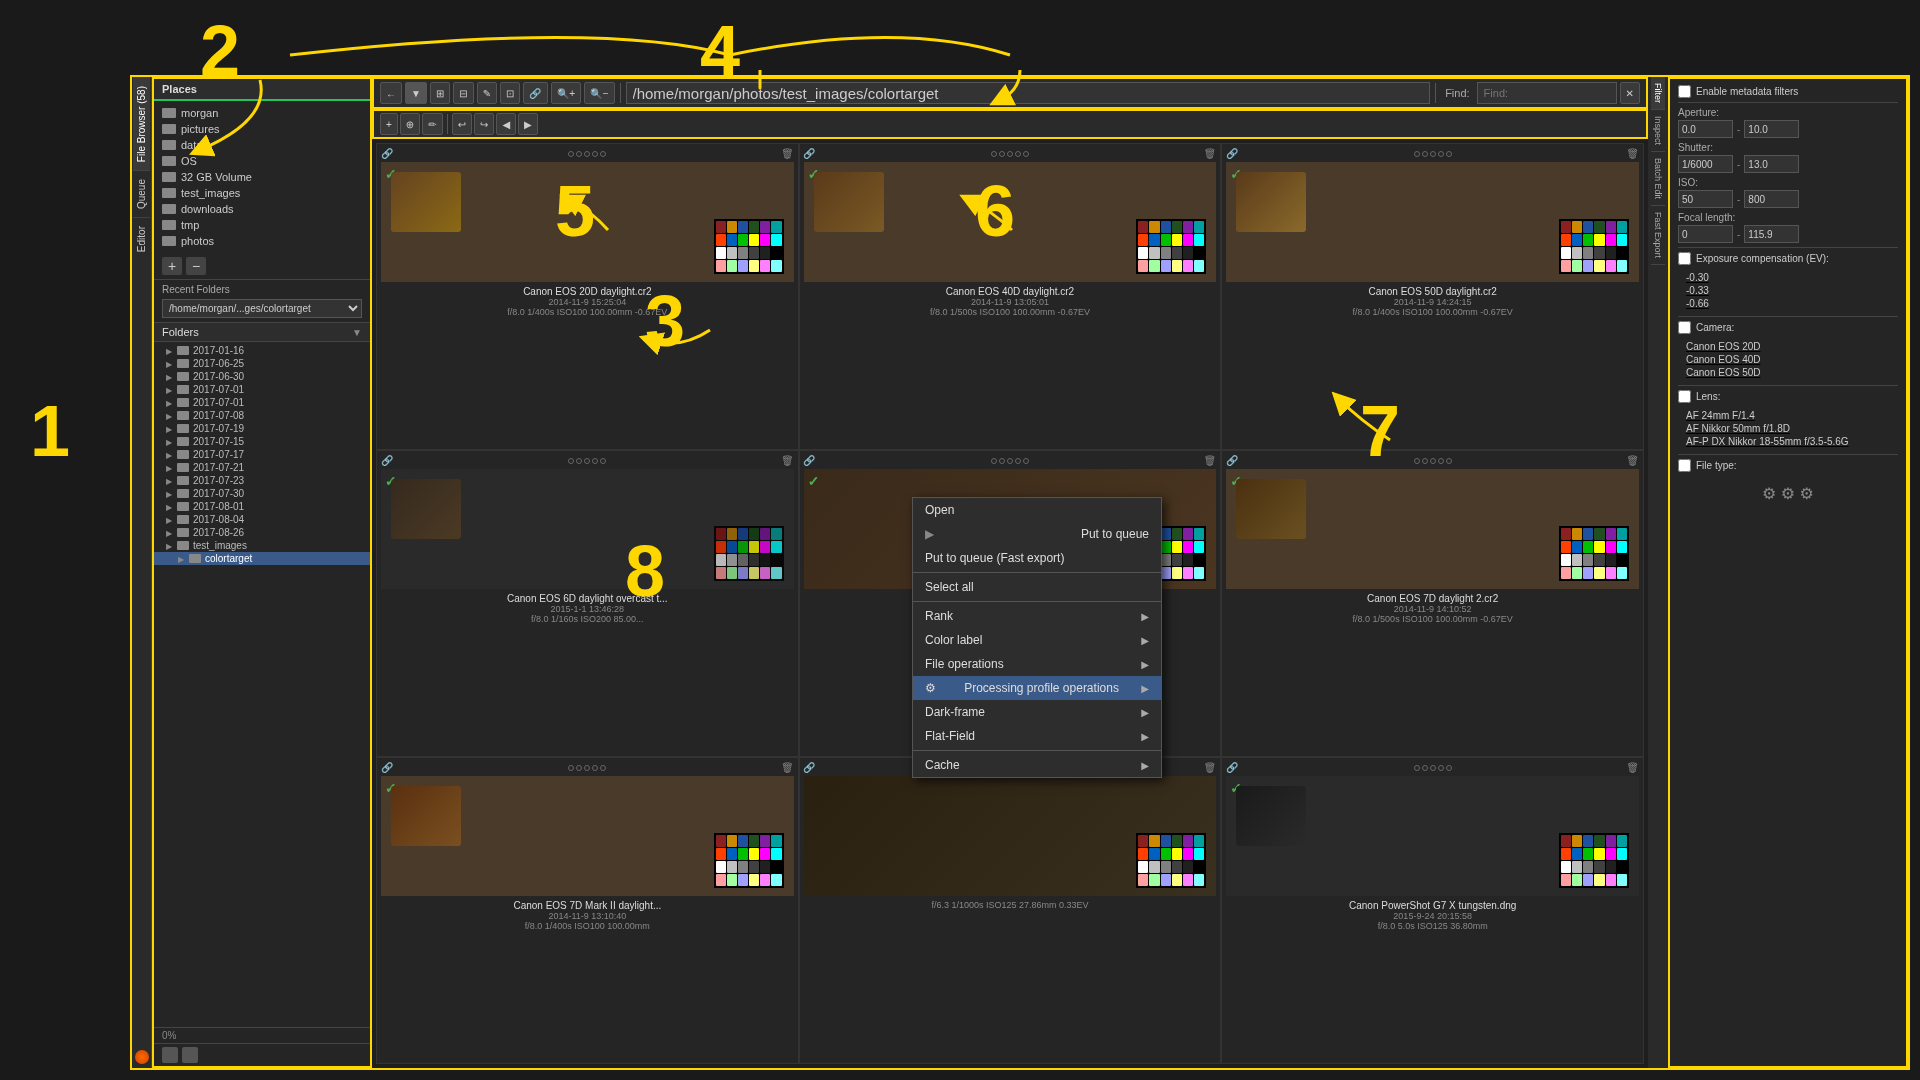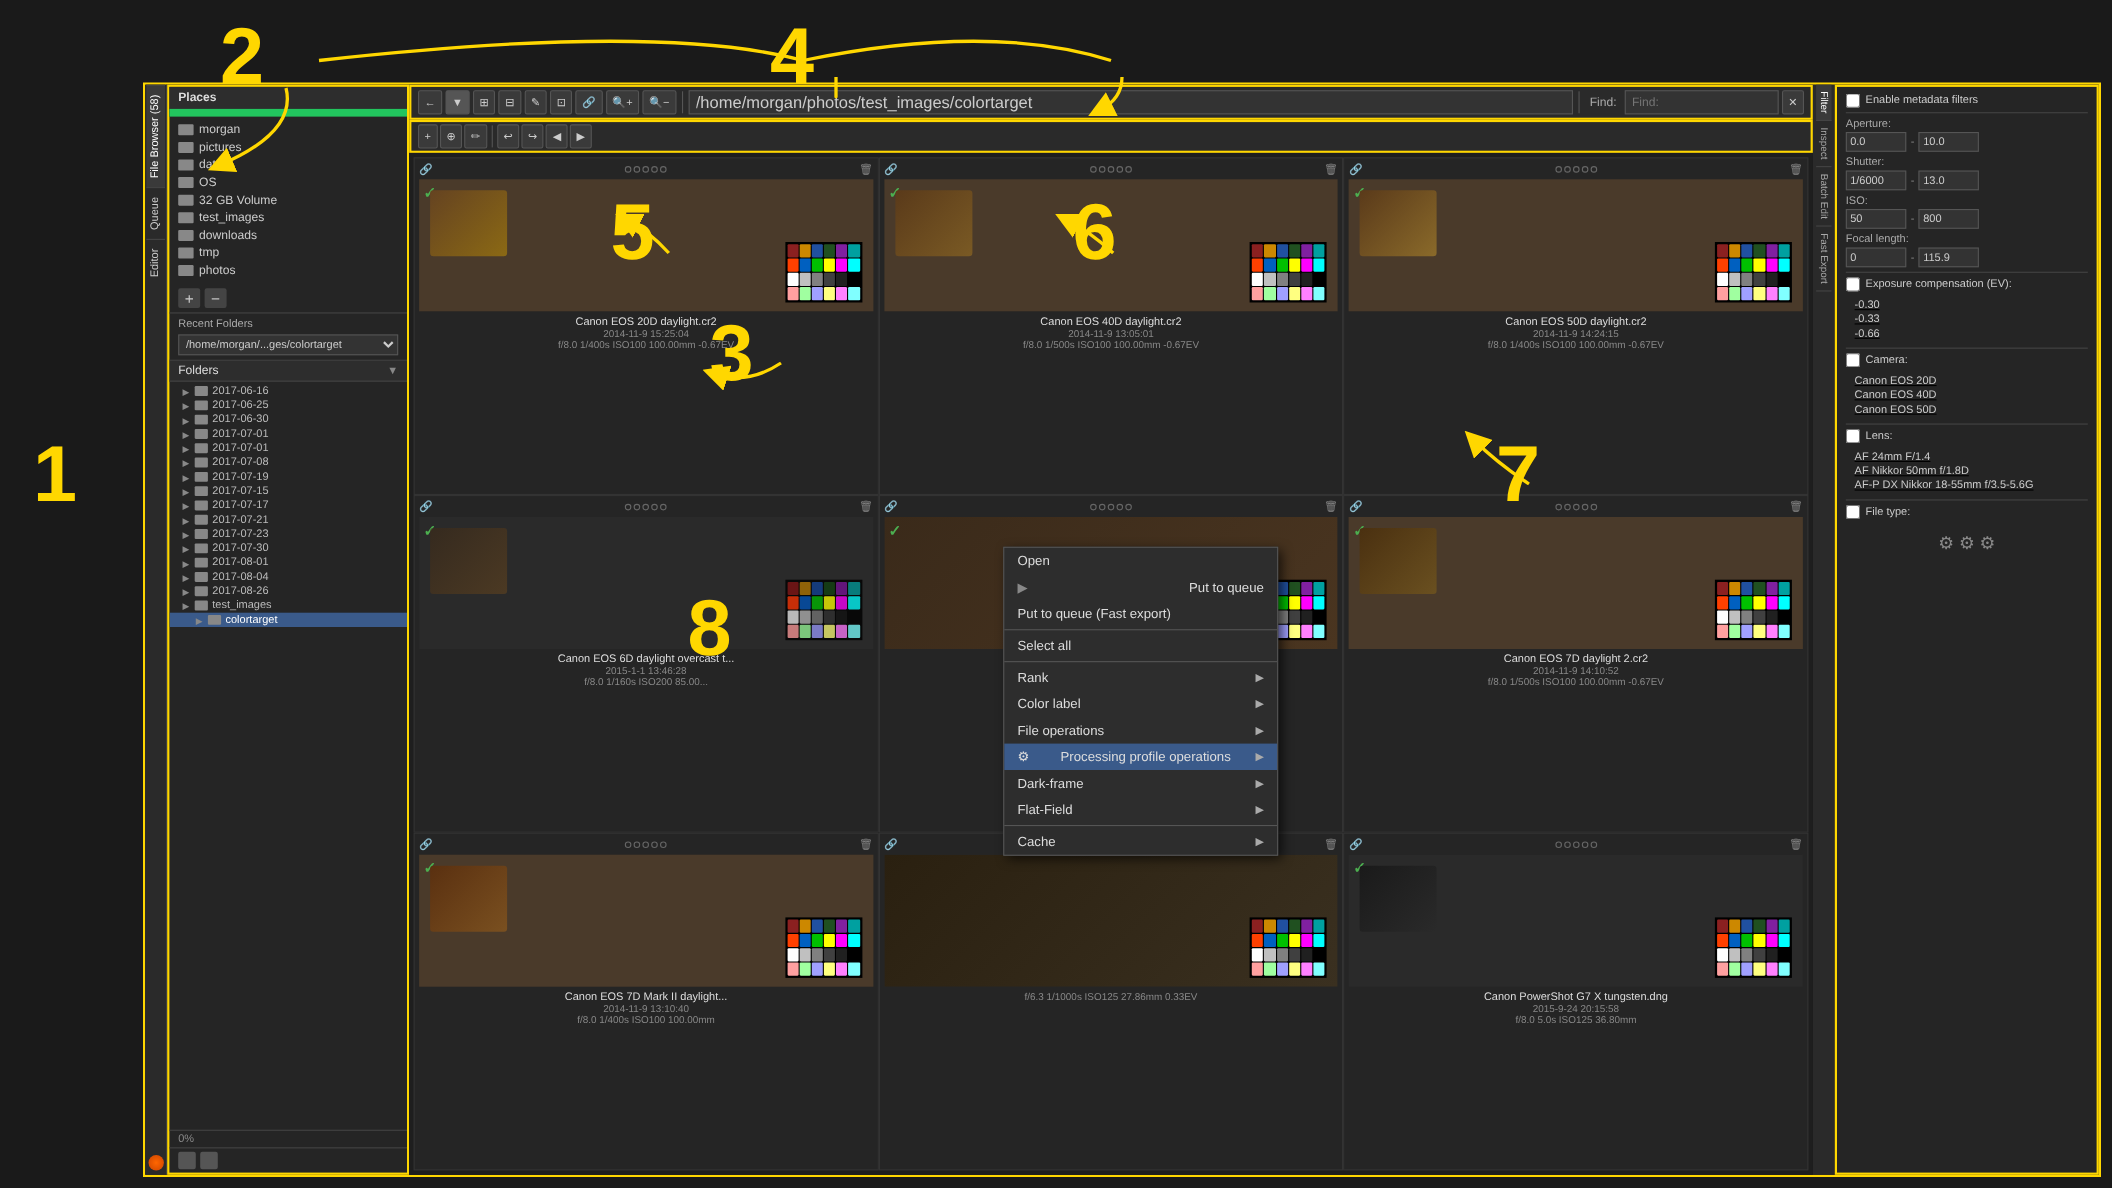--- a/index.html
+++ b/index.html
@@ -81,21 +81,21 @@
       border-right: 1px solid #444;
       border: 2px solid #FFD700;
     }
 
     .panel-section-title {
       font-size: 11px;
       font-weight: bold;
       color: #ddd;
       padding: 4px 8px;
       background: #2d2d2d;
-      border-bottom: 7px solid #22c55e;
+      border-bottom: 2px solid #22c55e;
     }
 
     .places-list {
       padding: 4px 0;
     }
     .place-item {
       display: flex;
       align-items: center;
       padding: 2px 8px;
       font-size: 11px;
@@ -598,21 +598,21 @@
 
     <div class="folders-section">
       <div class="folders-header">
         <span>Folders</span>
         <span style="margin-left:auto;font-size:10px;color:#888;">▼</span>
       </div>
       <div class="folders-list">
         <div class="folder-item">
           <span class="folder-arrow">▶</span>
           <div class="folder-icon"></div>
-          <span>2017-06-16</span>
+          <span>2017-01-16</span>
         </div>
         <div class="folder-item">
           <span class="folder-arrow">▶</span>
           <div class="folder-icon"></div>
           <span>2017-06-25</span>
         </div>
         <div class="folder-item">
           <span class="folder-arrow">▶</span>
           <div class="folder-icon"></div>
           <span>2017-06-30</span>

